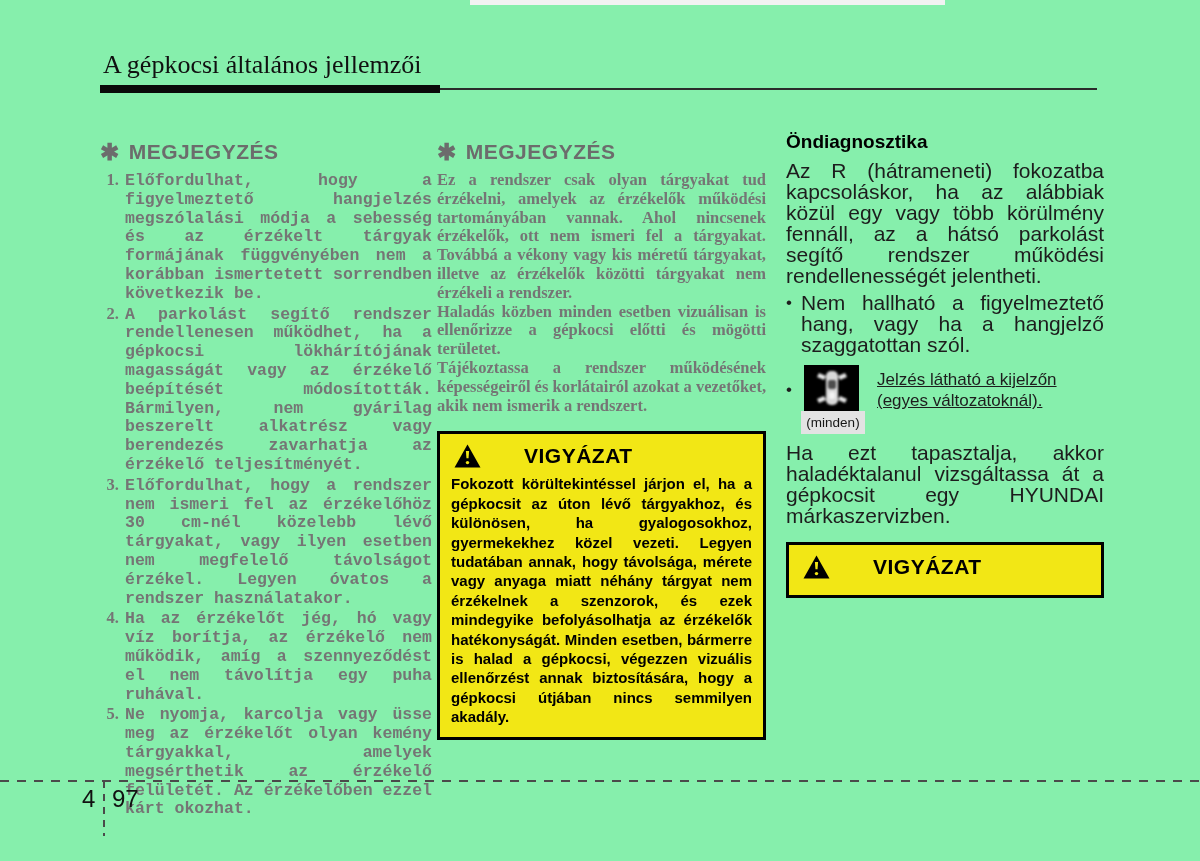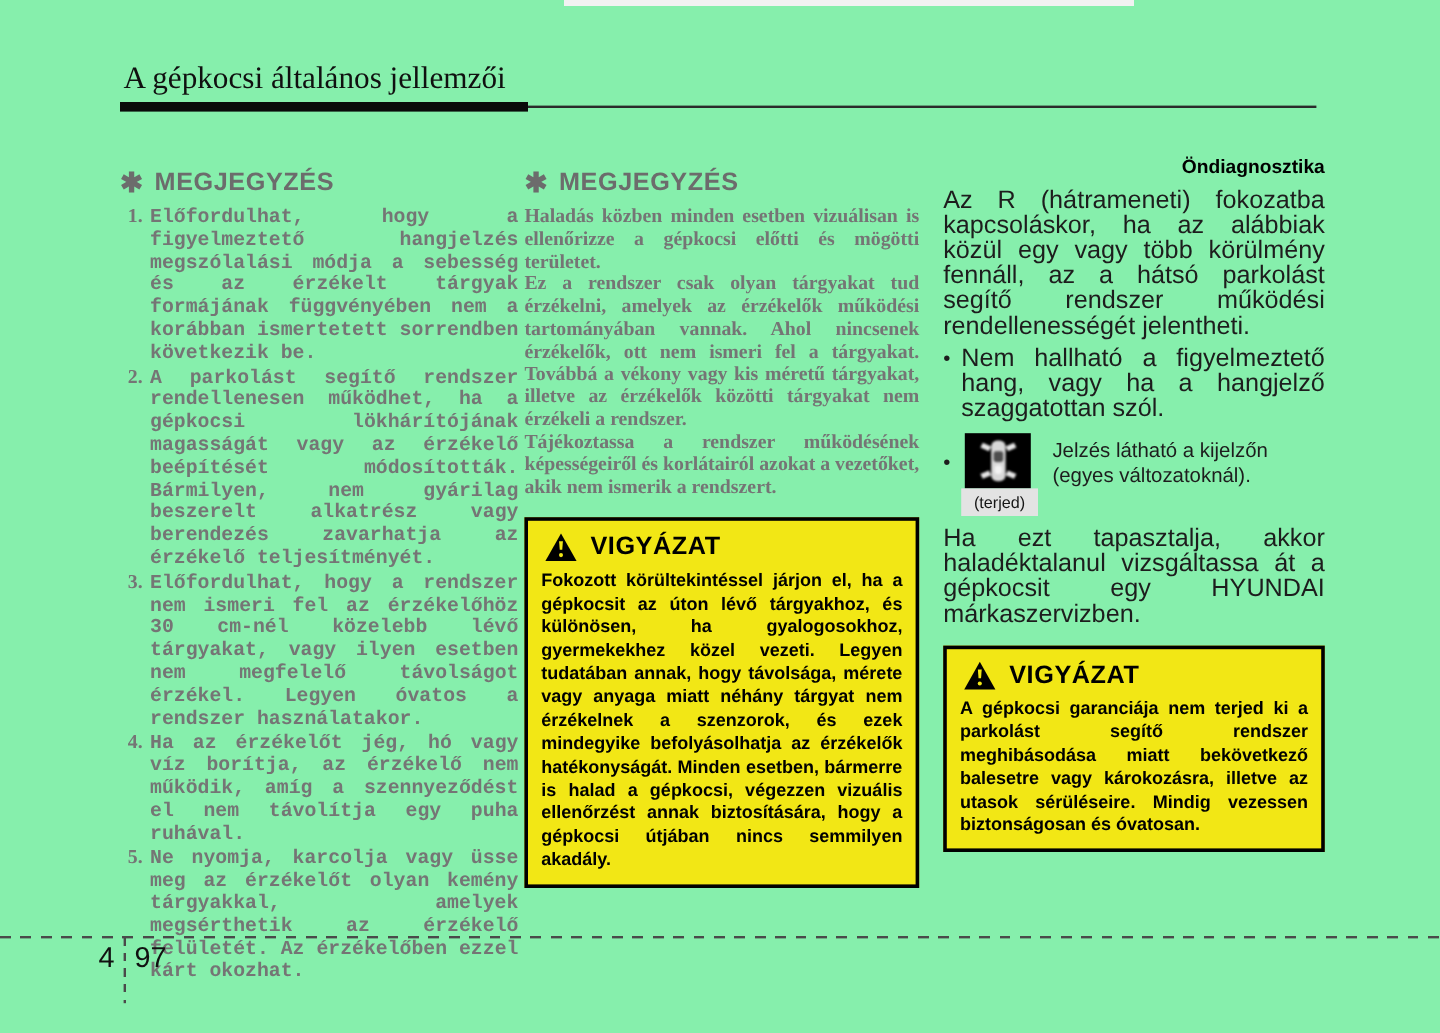--- a/index.html
+++ b/index.html
@@ -22,42 +22,42 @@
 
   .serif-gray{font-family:"Liberation Serif",serif;font-weight:bold;font-size:16.5px;
         line-height:18.8px;color:#757575;text-align:justify;}
   ol.notes{margin:0;padding-left:23px;}
   ol.notes li{margin:0 0 1px 0;padding-left:2px;font-family:Liberation Mono, monospace;}
   ol.notes li::marker{font-family:"Liberation Serif",serif;font-weight:bold;color:#757575;}
   .para{margin:0 0 0 0;}
   .para + .para{margin-top:0;}
 
   .sans-black{font-size:21px;line-height:21px;color:#1d1d1d;text-align:justify;}
-  .right-heading{font-weight:bold;font-size:16px;color:#000;margin:0 0 7px 0;text-align:right;}
+  .right-heading{font-weight:bold;font-size:19px;color:#000;margin:0 0 7px 0;}
 
   .bullet{display:flex;margin-top:6px;}
   .bullet-dot{width:15px;flex:0 0 15px;color:#1d1d1d;font-size:17px;line-height:21px;}
   .bullet-text{flex:1;}
 
   .bullet-indicator{display:flex;margin-top:10px;align-items:flex-start;}
   .indicator-fig{flex:0 0 64px;margin-right:12px;}
   .indicator-screen{width:55px;height:46px;background:#000;margin-left:3px;
         display:flex;align-items:center;justify-content:center;overflow:hidden;}
   .indicator-caption{width:64px;height:23px;background:#e3e3e3;color:#161616;
         font-size:13.5px;line-height:23px;text-align:center;}
-  .indicator-label{font-size:17px;line-height:21px;color:#1d1d1d;padding-top:4px;}
+  .indicator-label{font-size:17px;line-height:21px;color:#1d1d1d;padding-top:4px;text-decoration:underline;}
 
   .note-after{margin-top:8px;}
 
   .warning-box{border:3px solid #000;background:#f2e715;padding:7px 11px 10px 11px;}
   .col-mid .warning-box{margin-top:16px;}
   .col-right .warning-box{margin-top:16px;}
   .warn-head{display:flex;align-items:center;margin:3px 0 6px 3px;}
   .warn-tri{flex:0 0 auto;margin-right:11px;display:block;}
-  .warn-title{font-weight:bold;font-size:21px;color:#000;letter-spacing:0.5px;}
+  .warn-title{font-weight:bold;font-size:21px;color:#000;letter-spacing:0.5px;margin-left:32px;}
   .warn-text{font-weight:bold;font-size:15px;line-height:19.4px;color:#000;text-align:justify;}
 
   .footer-dash-h{position:absolute;left:0;top:780px;width:1200px;height:2px;
         background:repeating-linear-gradient(90deg,#4a4a4a 0 9px,transparent 9px 17px);}
   .footer-dash-v{position:absolute;left:103px;top:781px;width:2px;height:55px;
         background:repeating-linear-gradient(180deg,#4a4a4a 0 7px,transparent 7px 13px);}
   .pagenum{position:absolute;top:785px;font-size:24px;color:#111;}
   .pagenum-chapter{left:82px;}
   .pagenum-page{left:112px;}
 </style>
@@ -84,22 +84,22 @@
       <li>Ha az érzékelőt jég, hó vagy víz borítja, az érzékelő nem működik, amíg a szennyeződést el nem távolítja egy puha ruhával.</li>
       <li>Ne nyomja, karcolja vagy üsse meg az érzékelőt olyan kemény tárgyakkal, amelyek megsérthetik az érzékelő felületét. Az érzékelőben ezzel kárt okozhat.</li>
     </ol>
   </div>
 
   <div class="col col-mid">
     <div class="note-heading">
       <span class="heading-symbol">✱</span>
       <span>MEGJEGYZÉS</span>
     </div>
+    <p class="serif-gray para">Ez a rendszer csak olyan tárgyakat tud érzékelni, amelyek az érzékelők működési tartományában vannak. Ahol nincsenek érzékelők, ott nem ismeri fel a tárgyakat. Továbbá a vékony vagy kis méretű tárgyakat, illetve az érzékelők közötti tárgyakat nem érzékeli a rendszer.</p>
     <p class="serif-gray para">Haladás közben minden esetben vizuálisan is ellenőrizze a gépkocsi előtti és mögötti területet.</p>
-    <p class="serif-gray para">Ez a rendszer csak olyan tárgyakat tud érzékelni, amelyek az érzékelők működési tartományában vannak. Ahol nincsenek érzékelők, ott nem ismeri fel a tárgyakat. Továbbá a vékony vagy kis méretű tárgyakat, illetve az érzékelők közötti tárgyakat nem érzékeli a rendszer.</p>
     <p class="serif-gray para">Tájékoztassa a rendszer működésének képességeiről és korlátairól azokat a vezetőket, akik nem ismerik a rendszert.</p>
 
     <div class="warning-box">
       <div class="warn-head">
         <svg class="warn-tri" width="27" height="24" viewBox="0 0 27 24">
           <path d="M13.5 0.5 L26.5 23.5 H0.5 Z" fill="#000"></path>
           <path d="M13.5 7 l1.6 0 -0.55 7.2 h-2.1 l-0.55 -7.2 z" fill="#f2e715"></path>
           <circle cx="13.5" cy="18.6" r="1.7" fill="#f2e715"></circle>
         </svg>
         <span class="warn-title">VIGYÁZAT</span>
@@ -124,37 +124,36 @@
           <svg width="42" height="42" viewBox="0 0 42 42" style="filter:blur(1.1px);">
             <rect x="15" y="4" width="12" height="34" rx="5" fill="#d8d8d8"></rect>
             <rect x="17" y="13" width="8" height="9" rx="2" fill="#4d4d4d"></rect>
             <path d="M8 6 L15 9 L13 13 L6 10 Z" fill="#e6e6e6"></path>
             <path d="M34 6 L27 9 L29 13 L36 10 Z" fill="#e6e6e6"></path>
             <path d="M8 36 L15 33 L13 29 L6 32 Z" fill="#e6e6e6"></path>
             <path d="M34 36 L27 33 L29 29 L36 32 Z" fill="#e6e6e6"></path>
             <rect x="18" y="25" width="6" height="7" rx="2" fill="#f2f2f2"></rect>
           </svg>
         </div>
-        <div class="indicator-caption">(terjed)</div>
+        <div class="indicator-caption">(minden)</div>
       </div>
       <div class="indicator-label">Jelzés látható a kijelzőn (egyes változatoknál).</div>
     </div>
 
     <p class="sans-black para note-after">Ha ezt tapasztalja, akkor haladéktalanul vizsgáltassa át a gépkocsit egy HYUNDAI márkaszervizben.</p>
 
     <div class="warning-box">
       <div class="warn-head">
         <svg class="warn-tri" width="27" height="24" viewBox="0 0 27 24">
           <path d="M13.5 0.5 L26.5 23.5 H0.5 Z" fill="#000"></path>
           <path d="M13.5 7 l1.6 0 -0.55 7.2 h-2.1 l-0.55 -7.2 z" fill="#f2e715"></path>
           <circle cx="13.5" cy="18.6" r="1.7" fill="#f2e715"></circle>
         </svg>
         <span class="warn-title">VIGYÁZAT</span>
       </div>
-      <div class="warn-text">A gépkocsi garanciája nem terjed ki a parkolást segítő rendszer meghibásodása miatt bekövetkező balesetre vagy károkozásra, illetve az utasok sérüléseire. Mindig vezessen biztonságosan és óvatosan.</div>
     </div>
   </div>
 
   <div class="footer-dash-h"></div>
   <div class="footer-dash-v"></div>
   <div class="pagenum pagenum-chapter">4</div>
   <div class="pagenum pagenum-page">97</div>
 
 </div>
 

